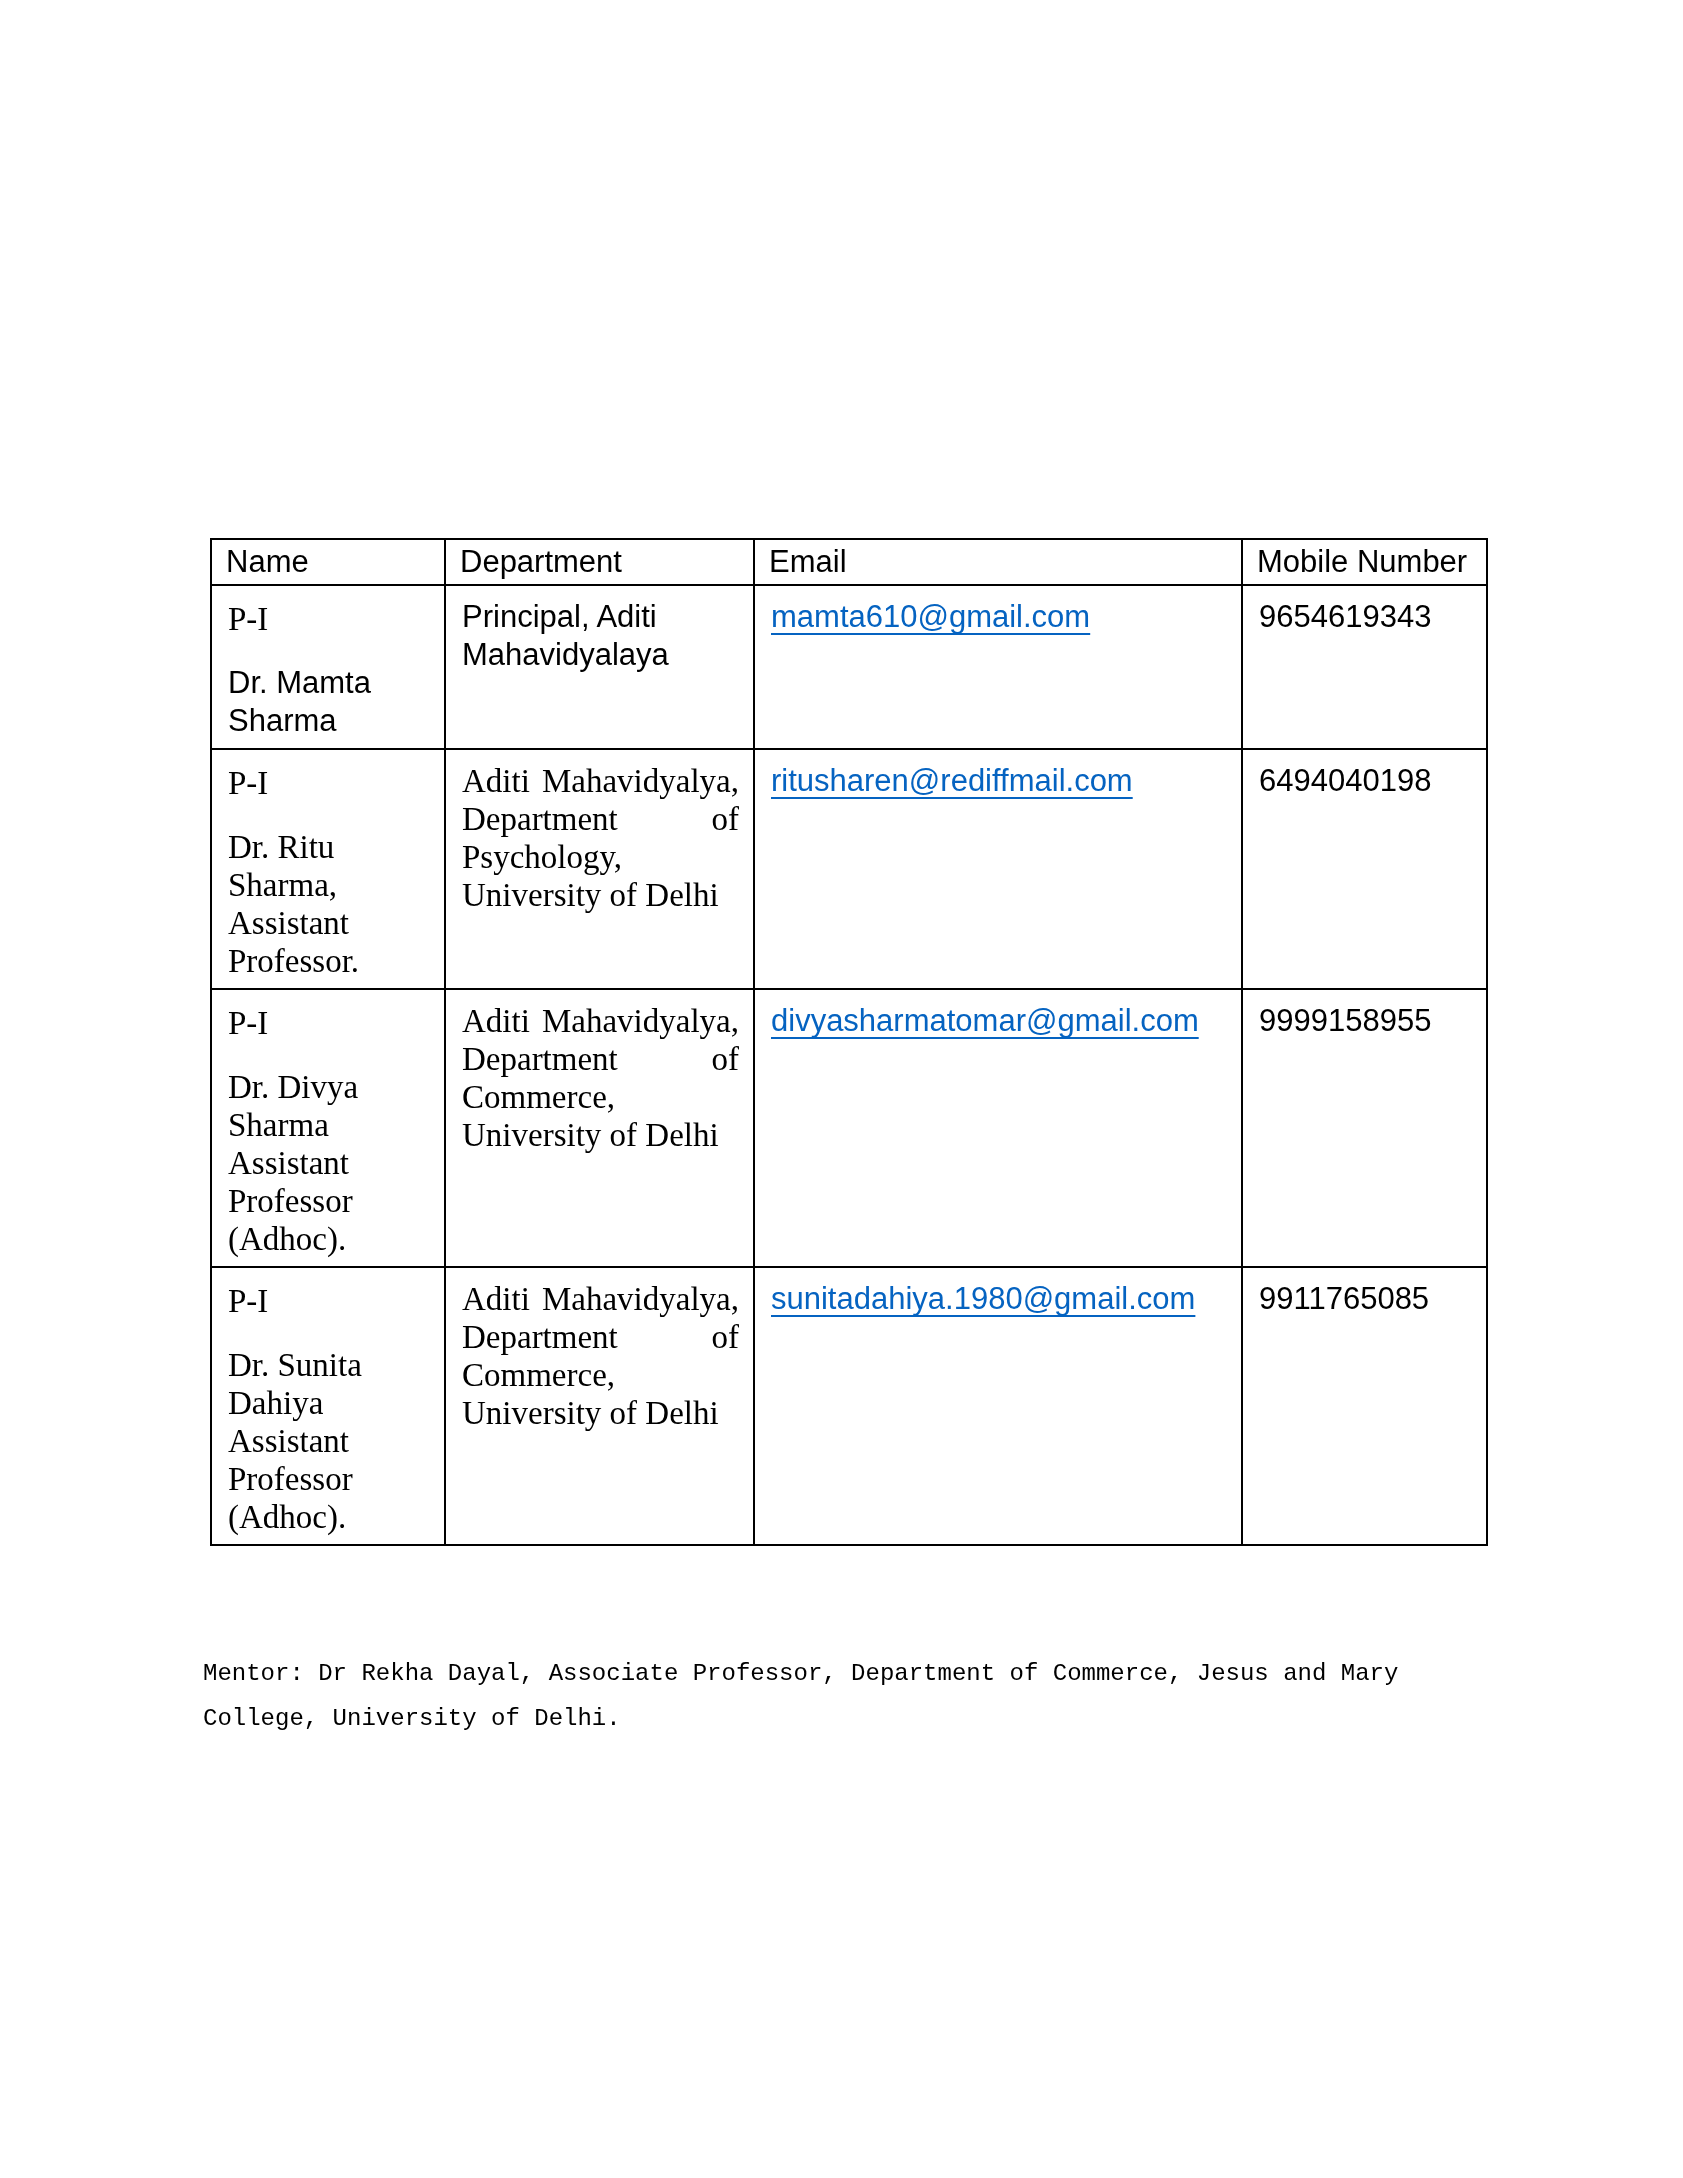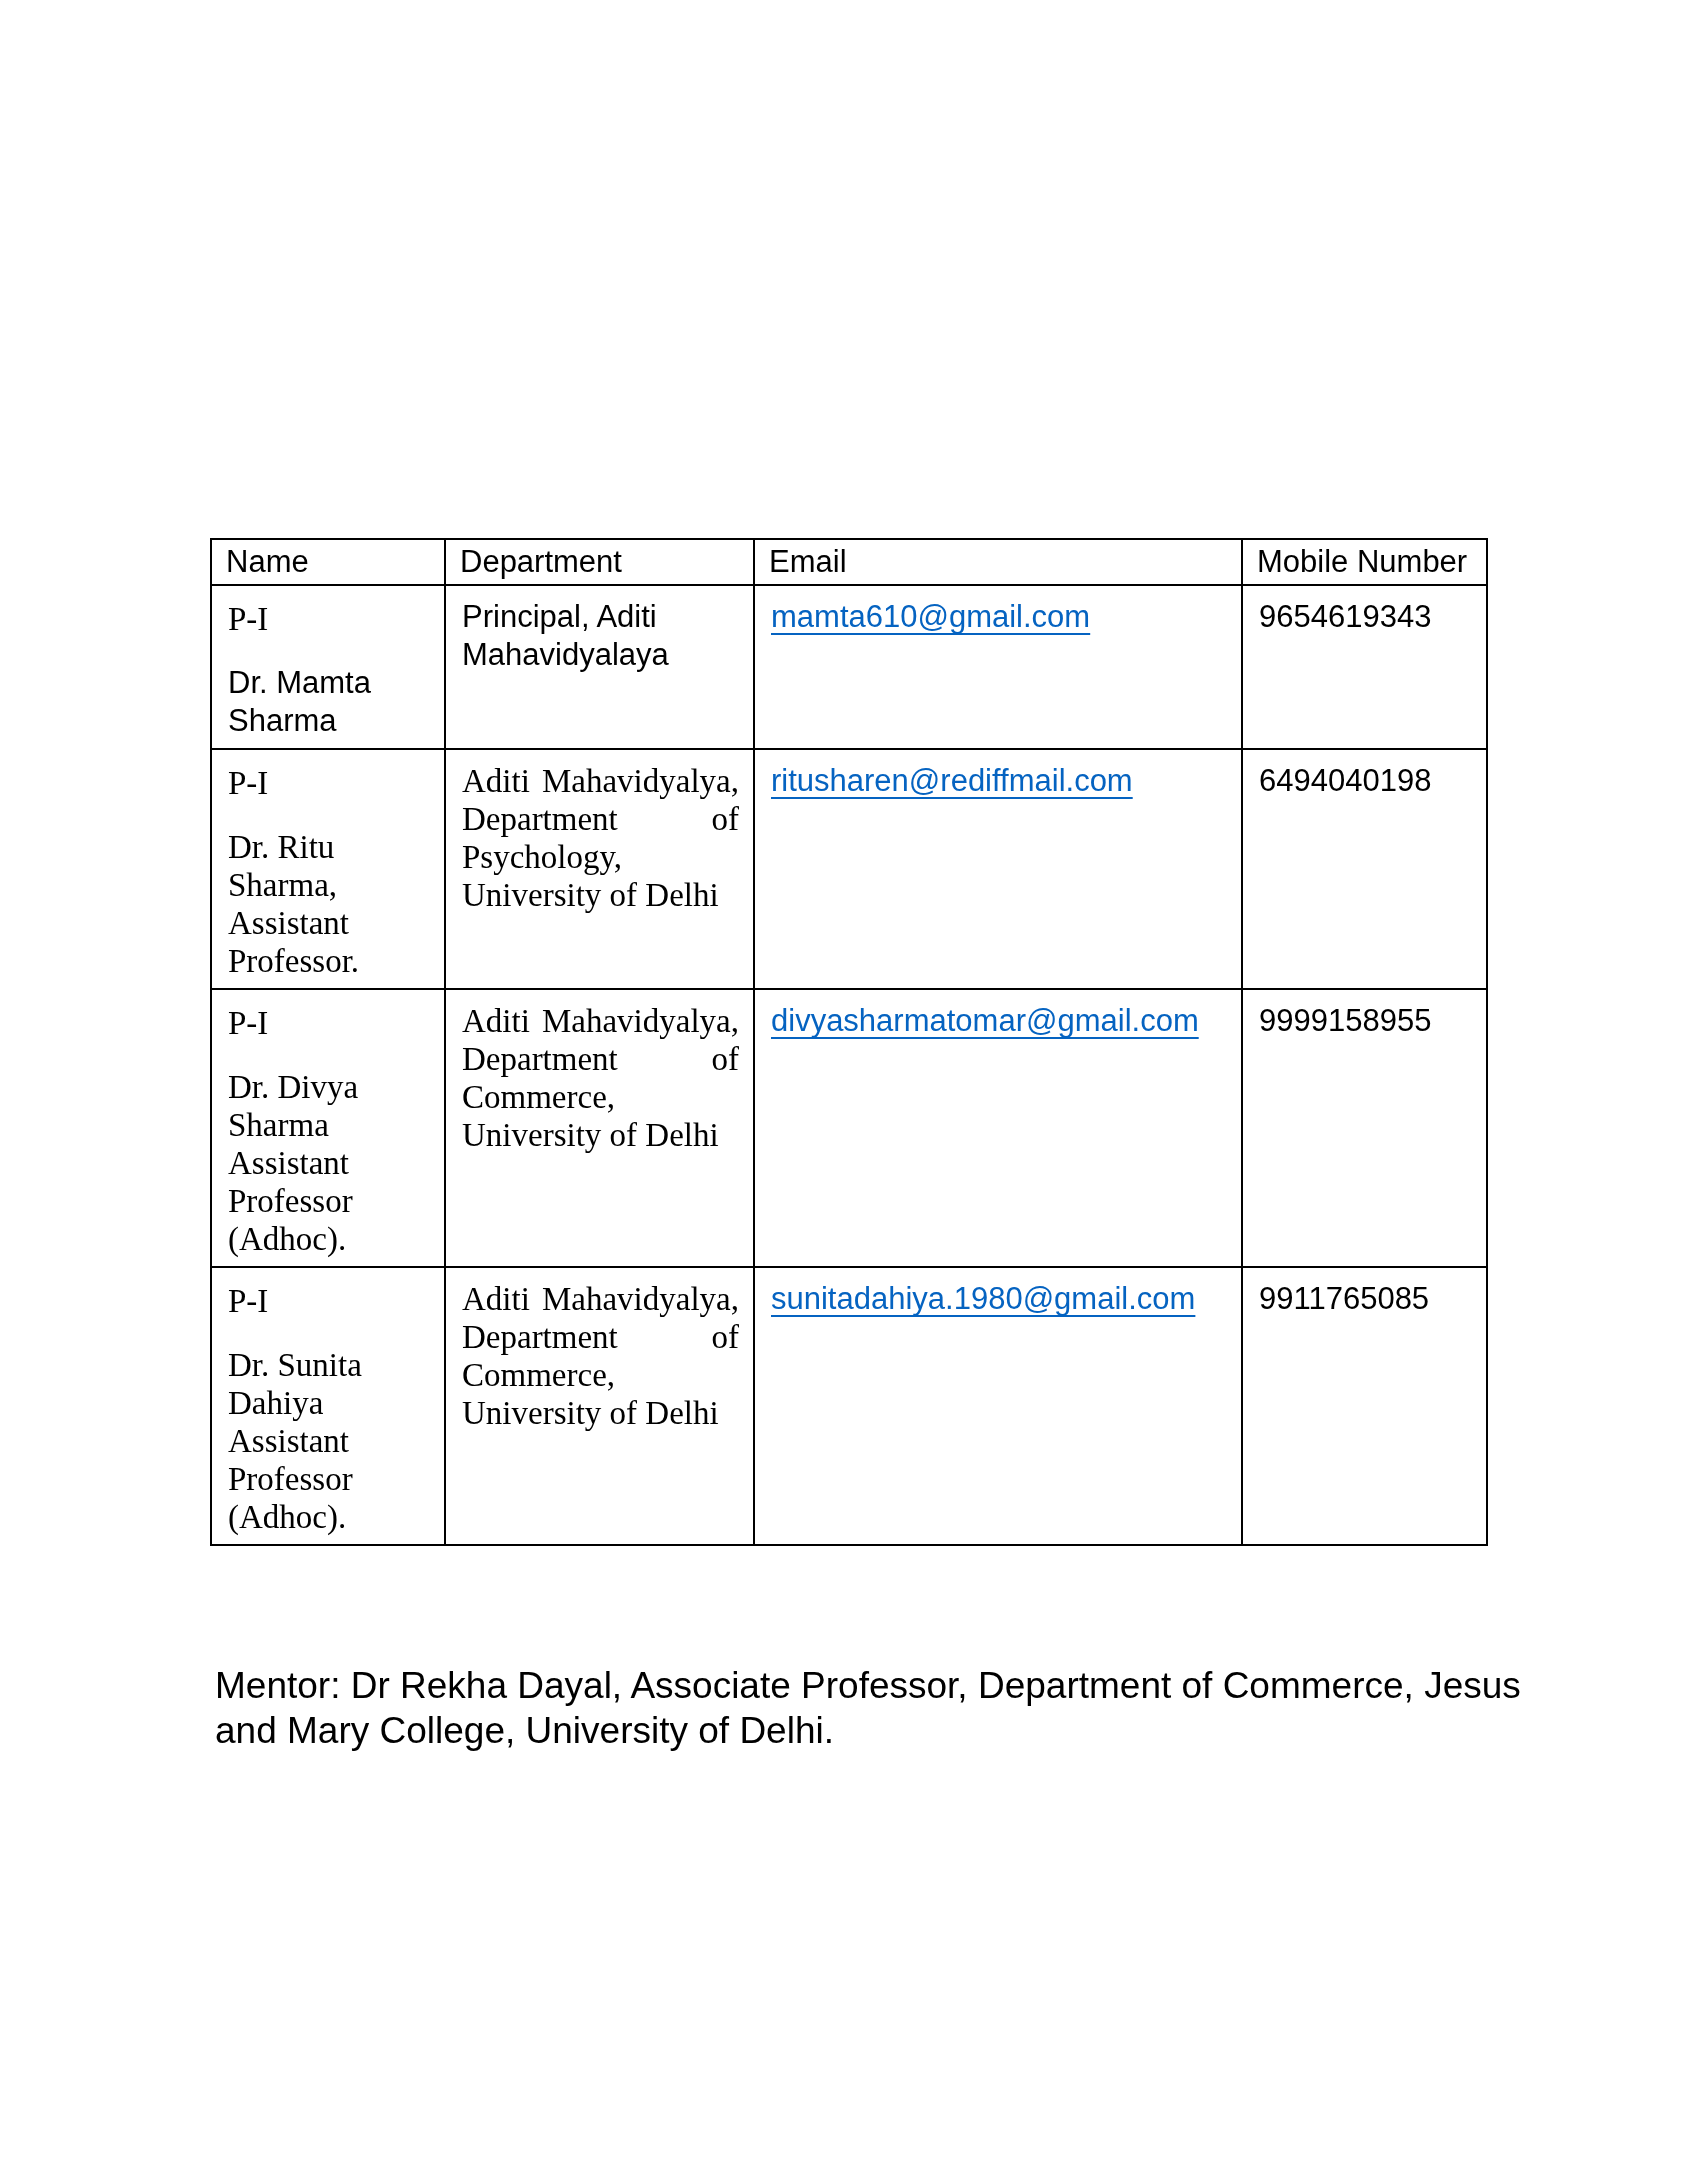--- a/index.html
+++ b/index.html
@@ -88,23 +88,23 @@
     word-break: keep-all;
   }
   .mobile-cell { padding-top: 10px; }
 
   
   .mentor {
     position: absolute;
     left: 203px;
     top: 1651px;
     width: 1307px;
-    margin: 12px;
-    font-family: Liberation Sans, sans-serif;
-    font-size: 37px;
+    margin: 0;
+    font-family: Liberation Mono, monospace;
+    font-size: 24px;
     line-height: 45px;
   }
 </style>
 </head>
 <body>
 
 <div class="page">
 
 
   <table class="pi-table">

